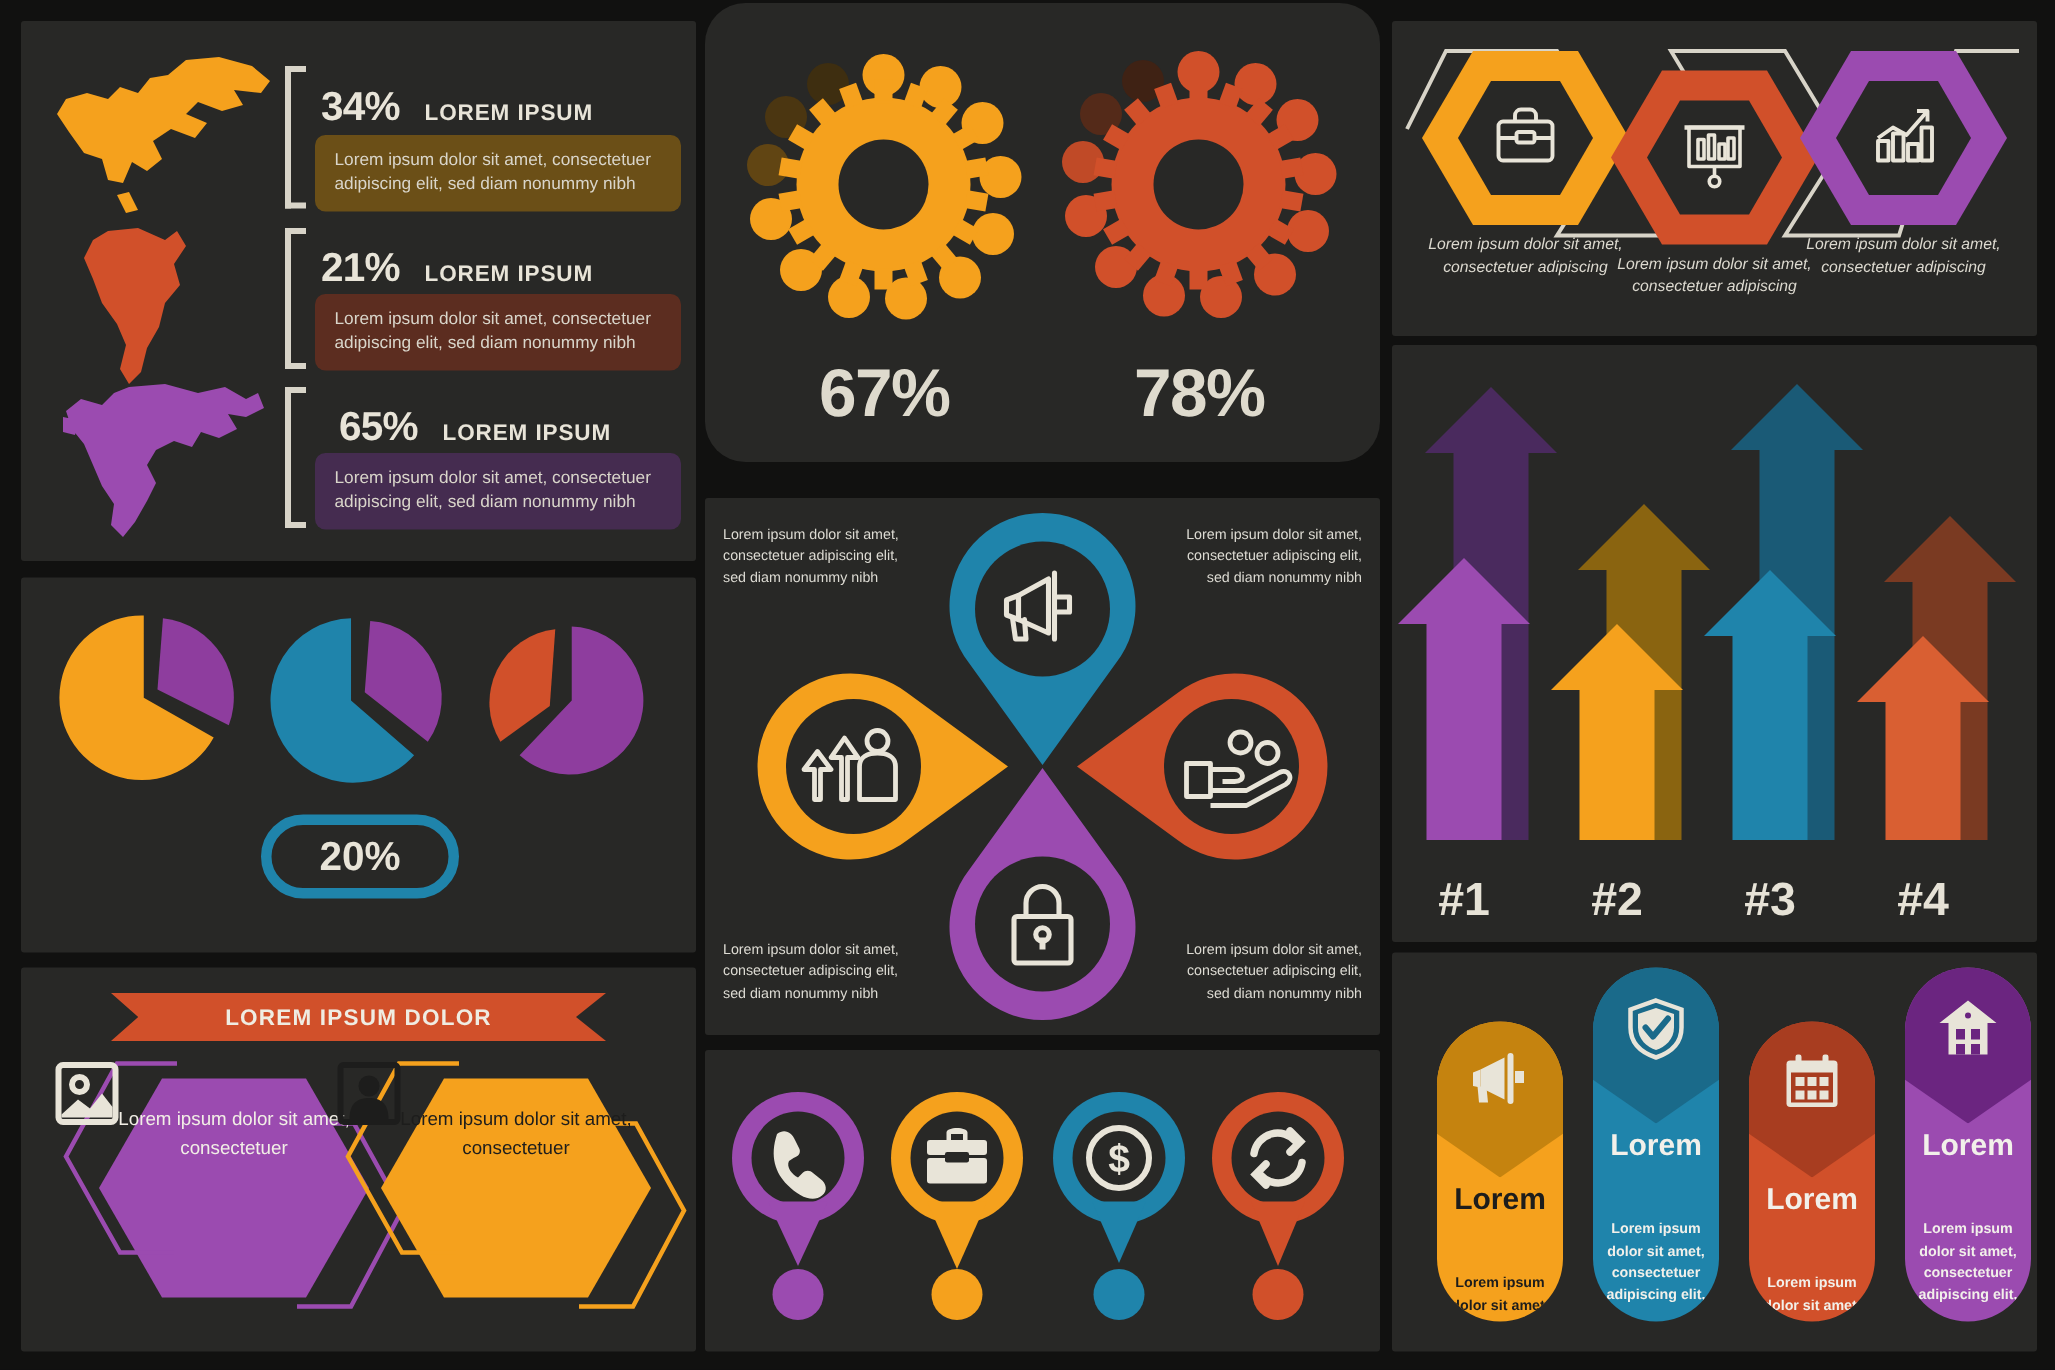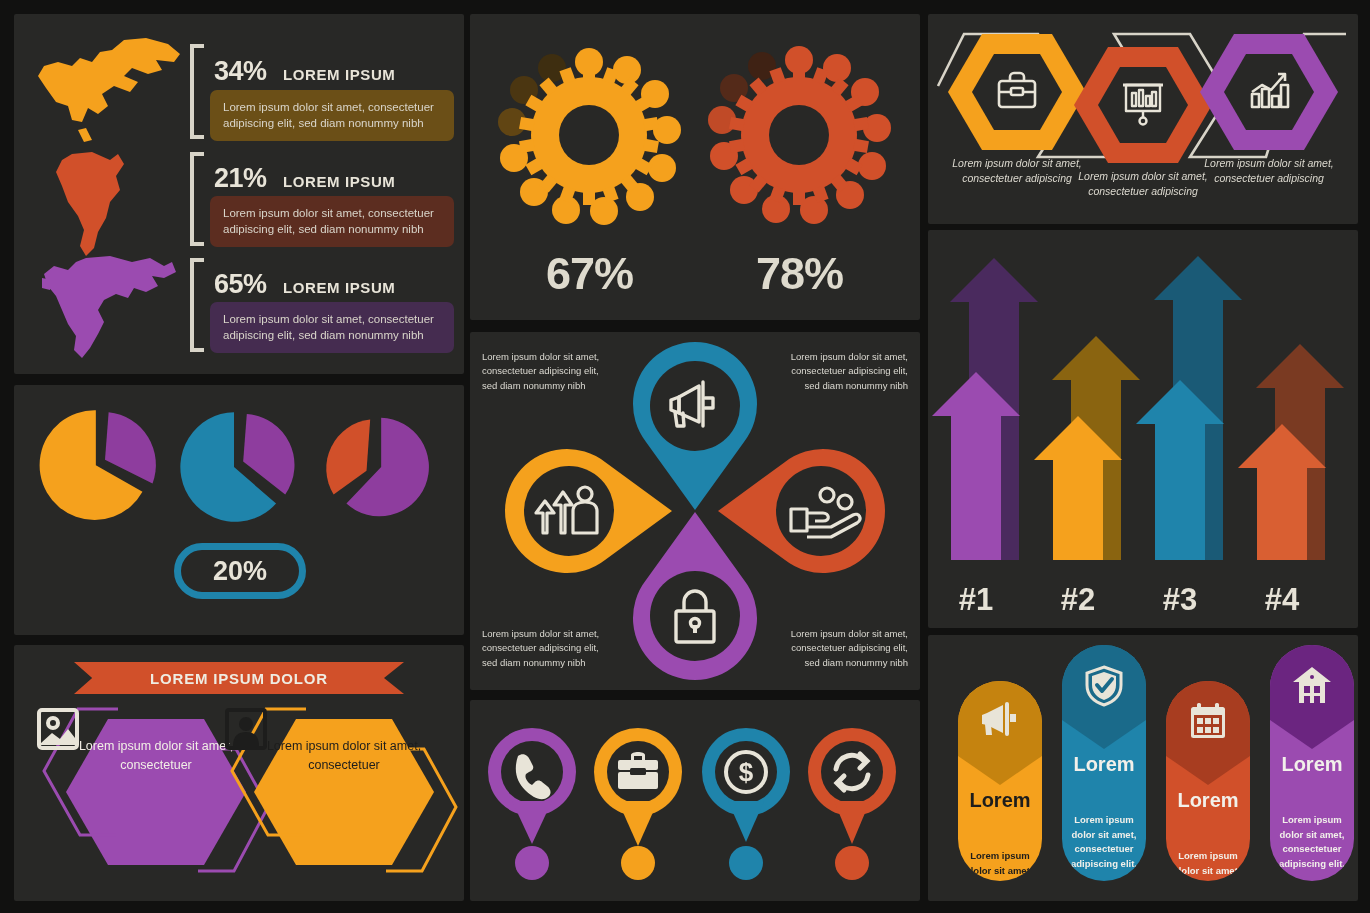--- a/index.html
+++ b/index.html
@@ -78,21 +78,21 @@
   .hexfig svg { position: absolute; left: 0; top: 0; overflow: visible; }
   .hextext {
     position: absolute; left: 0; top: 30px; width: 100%;
     text-align: center; font-size: 12.5px; line-height: 1.5;
     color: #f2efe6; z-index: 5; pointer-events: none;
   }
   .hextext.dark { color: #1d1d1c; }
   .hexicon { position: absolute; left: 50%; top: 96px; transform: translateX(-50%); z-index: 5; }
 
   
-  #p-gears { left: 470px; top: 14px; width: 450px; height: 306px; }
+  #p-gears { left: 470px; top: 2px; width: 450px; height: 306px; border-radius: 27px; }
   .gear-unit { position: absolute; top: 16px; width: 215px; height: 290px; }
   .gear-unit svg { position: absolute; left: 0; top: 0; }
   .gear-pct {
     position: absolute; left: 0; top: 218px; width: 100%;
     text-align: center; font-size: 45px; font-weight: bold;
     color: #dedacd; letter-spacing: -1px;
   }
 
   
   #p-cross { left: 470px; top: 332px; width: 450px; height: 358px; }
@@ -172,21 +172,21 @@
       <div class="desc-box" style="left:196px;top:182px;width:244px;background:#5c2d20">Lorem ipsum dolor sit amet, consectetuer adipiscing elit, sed diam nonummy nibh</div>
     </div>
 
     <div>
       <svg class="map-shape" style="left:26px;top:240px" width="140" height="110" viewBox="0 0 140 110">
         <path fill="#9b4bb0" d="M46 4 L70 2 L92 8 L110 4 L124 12 L132 8 L136 18 L124 24 L112 22 L118 32 L106 38
           L94 34 L88 44 L76 40 L64 46 L58 56 L64 68 L58 80 L50 94 L42 104 L34 96 L36 82 L28 70 L22 56 L16 42
           L8 32 L4 20 L14 12 L28 16 L36 8 Z M2 24 L12 26 L10 36 L2 34 Z M20 20 L30 22 L26 30 L18 28 Z"></path>
       </svg>
       <div class="bracket" style="left:176px;top:244px;height:94px"></div>
-      <div class="pct-line" style="left:200px;top:255px">
+      <div class="pct-line" style="left:212px;top:255px">
         <span class="pct-num">65%</span>
         <span class="pct-lbl">LOREM IPSUM</span>
       </div>
       <div class="desc-box" style="left:196px;top:288px;width:244px;background:#452c50">Lorem ipsum dolor sit amet, consectetuer adipiscing elit, sed diam nonummy nibh</div>
     </div>
   </div>
 
   <div class="panel" id="p-pies">
 
     <div class="pie-wrap" style="left:18px">

